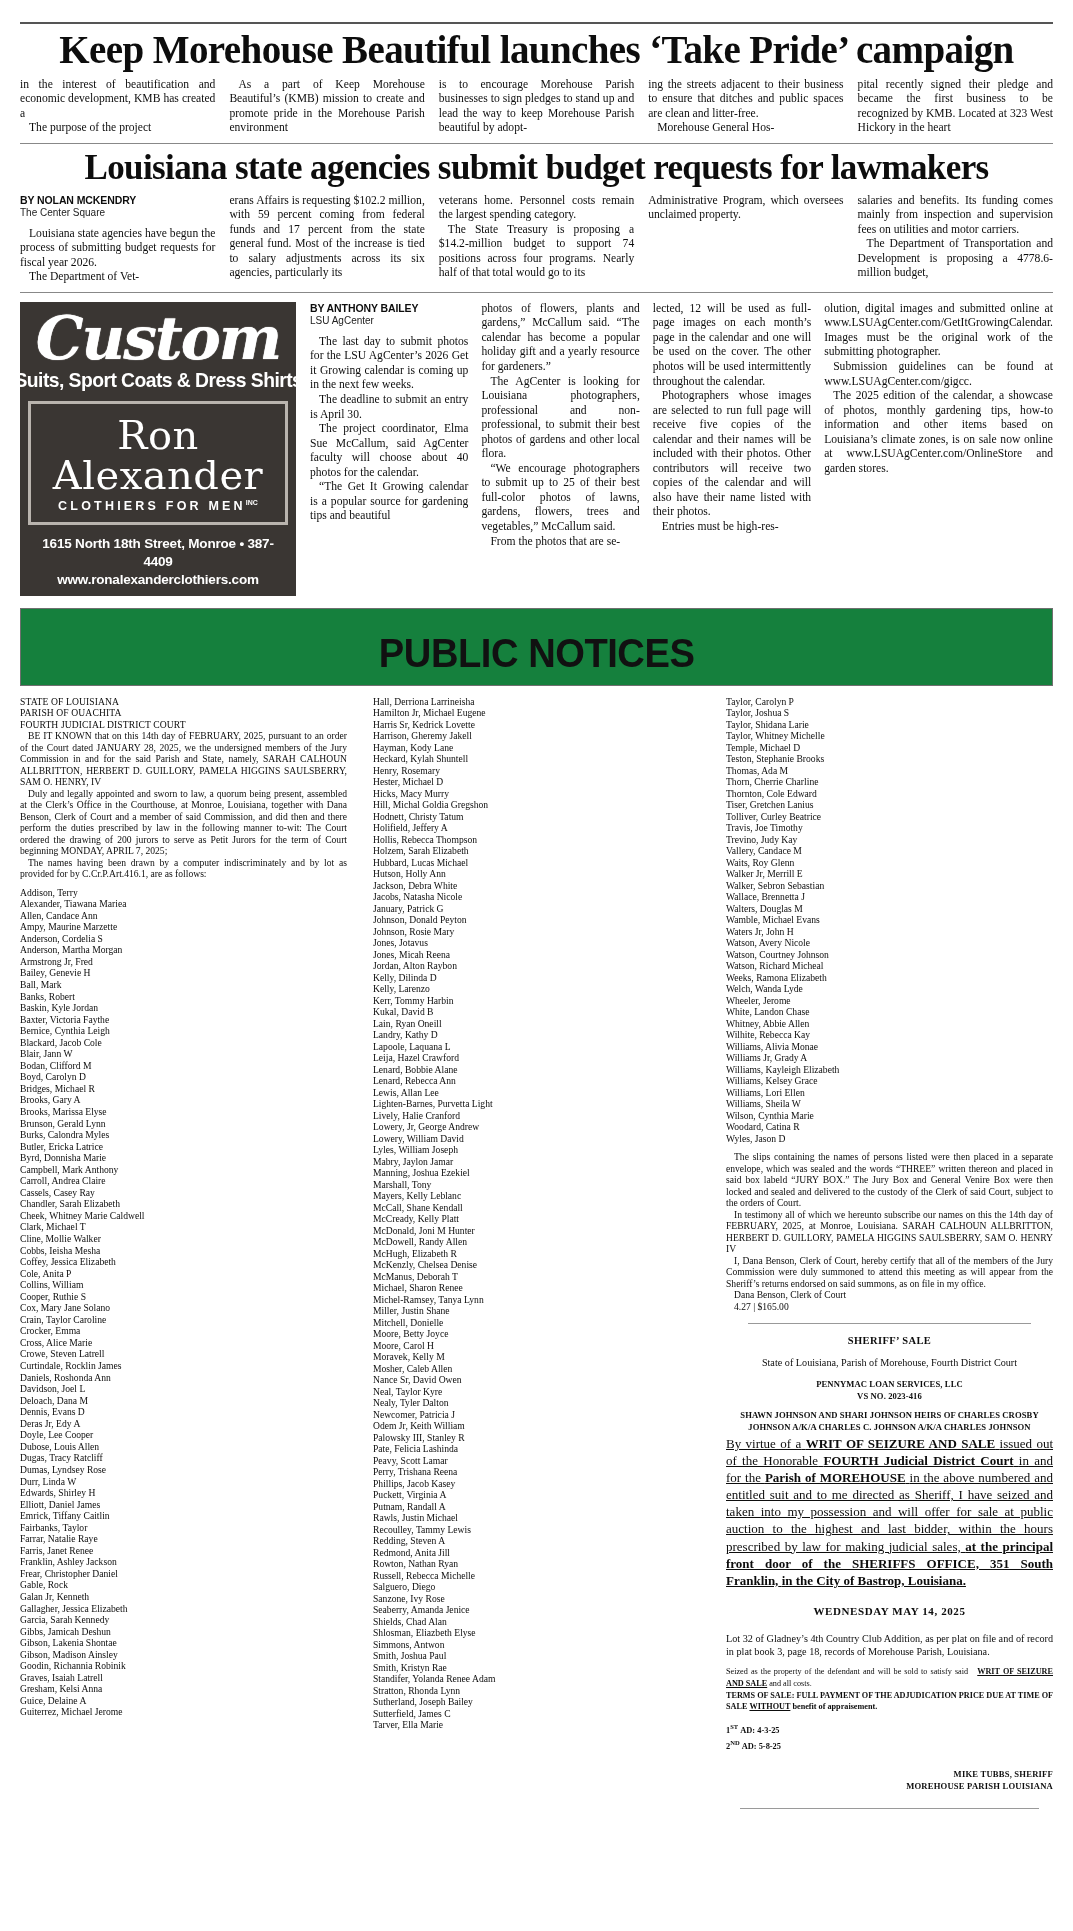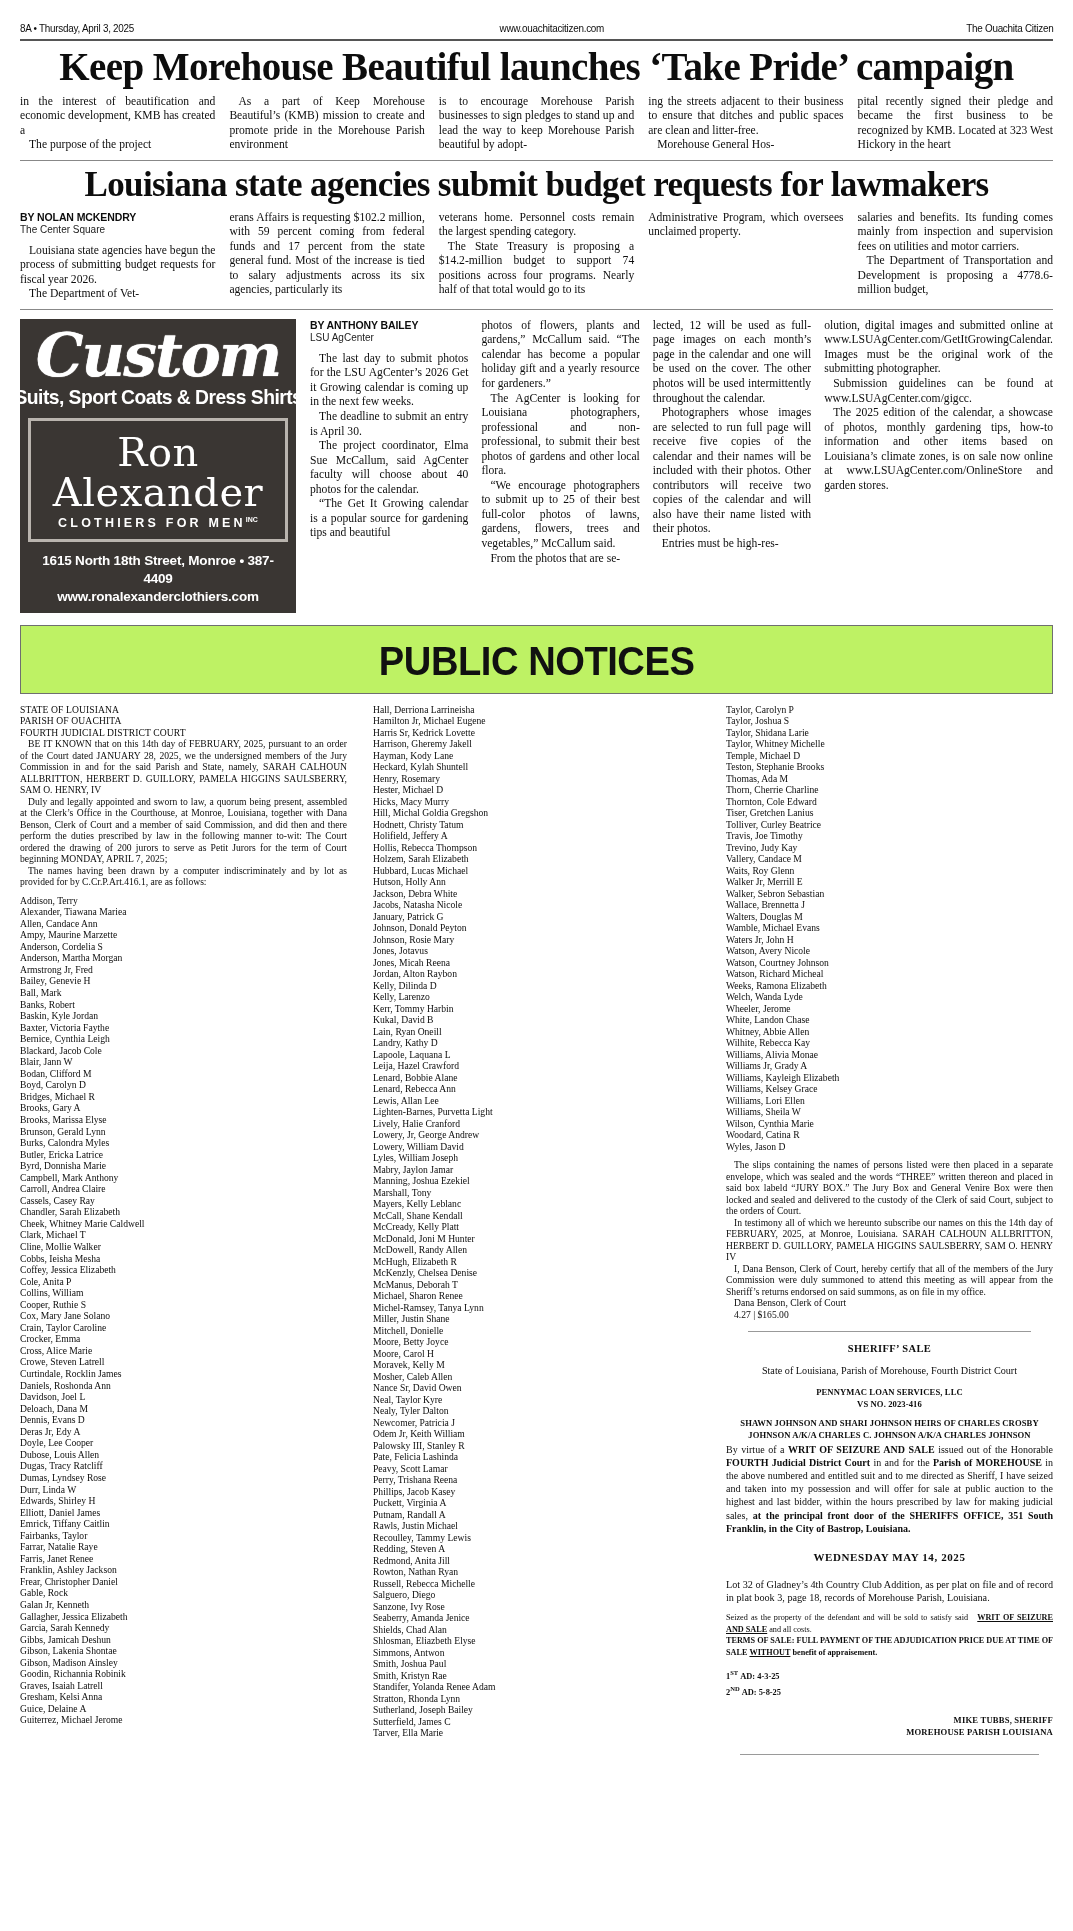--- a/index.html
+++ b/index.html
@@ -92,22 +92,22 @@
   }
   .ad-url {
     font-family:"Liberation Sans", sans-serif; font-weight:700;
     font-size:13.5px; letter-spacing:-0.2px; text-align:center;
   }
   .adside { flex:1; }
   .cols3 { display:grid; grid-template-columns:repeat(4,1fr); column-gap:13px; }
 
   
   .pn-banner {
-    border:1.6px solid #6f6f6f; background:#bef264;
-    text-align:center; padding:12px 0 8px 0; margin:12px 0 10px 0;
+    border:1.6px solid #6f6f6f; background:#15803d;
+    text-align:center; padding:21px 0 8px 0; margin:12px 0 10px 0;
   }
   .pn-banner span {
     font-family:"Liberation Sans", sans-serif; font-weight:700;
     font-size:41px; letter-spacing:-0.5px; transform:scaleX(0.93);
     display:inline-block; color:#111;
   }
 
   
   .notice-cols { display:grid; grid-template-columns:repeat(3,1fr); column-gap:26px; }
   .ncol { font-size:9.6px; line-height:1.20; }
@@ -124,46 +124,41 @@
   .sheriff-title {
     text-align:center; font-weight:700; font-size:10.5px;
     letter-spacing:0.4px; margin:4px 0 9px 0;
   }
   .sheriff-court { text-align:center; font-size:10.2px; margin-bottom:10px; }
   .sheriff-party {
     text-align:center; font-weight:700; font-size:8.6px;
     line-height:1.3; margin-bottom:1px; letter-spacing:0.1px;
   }
   .sheriff-body {
-    font-size:10px; line-height:1.32; text-align:justify; margin:9px 0 0 0;
+    font-size:13px; line-height:1.32; text-align:justify; margin:9px 0 0 0;text-decoration:underline;
   }
   .sheriff-date {
     text-align:center; font-weight:700; font-size:11px;
     letter-spacing:0.6px; margin:16px 0 14px 0;
   }
   .sheriff-lot { font-size:10.2px; line-height:1.3; margin:0 0 14px 0; }
   .sheriff-terms { font-size:8.2px; line-height:1.45; margin:6px 0; }
   .sheriff-ad { font-size:8.4px; line-height:1.5; margin-top:9px; }
   .sheriff-sig {
     text-align:right; font-weight:700; font-size:8.6px;
     line-height:1.35; margin-top:16px; letter-spacing:0.2px;
   }
   .endrule { border-bottom:0.9px solid #9a9a9a; margin:16px 14px 0 14px; }
   sup.ord { font-size:6.5px; vertical-align:super; }
 </style>
 </head>
 <body>
 
 <div class="page">
 
-  <div class="masthead">
-    <div class="mh-left">8A • Thursday, April 3, 2025</div>
-    <div class="mh-mid">www.ouachitacitizen.com</div>
-    <div class="mh-right">The Ouachita Citizen</div>
-  </div>
   <div class="rule-heavy"></div>
 
   <h1 class="hl hl-1">Keep Morehouse Beautiful launches ‘Take Pride’ campaign</h1>
   <div class="cols5">
     <div class="col">
       <p>in the interest of beautification and economic development, KMB has created a</p>
       <p class="indent">The purpose of the project</p>
     </div>
     <div class="col">
       <p class="indent">As a part of Keep Morehouse Beautiful’s (KMB) mission to create and promote pride in the Morehouse Parish environment</p>

